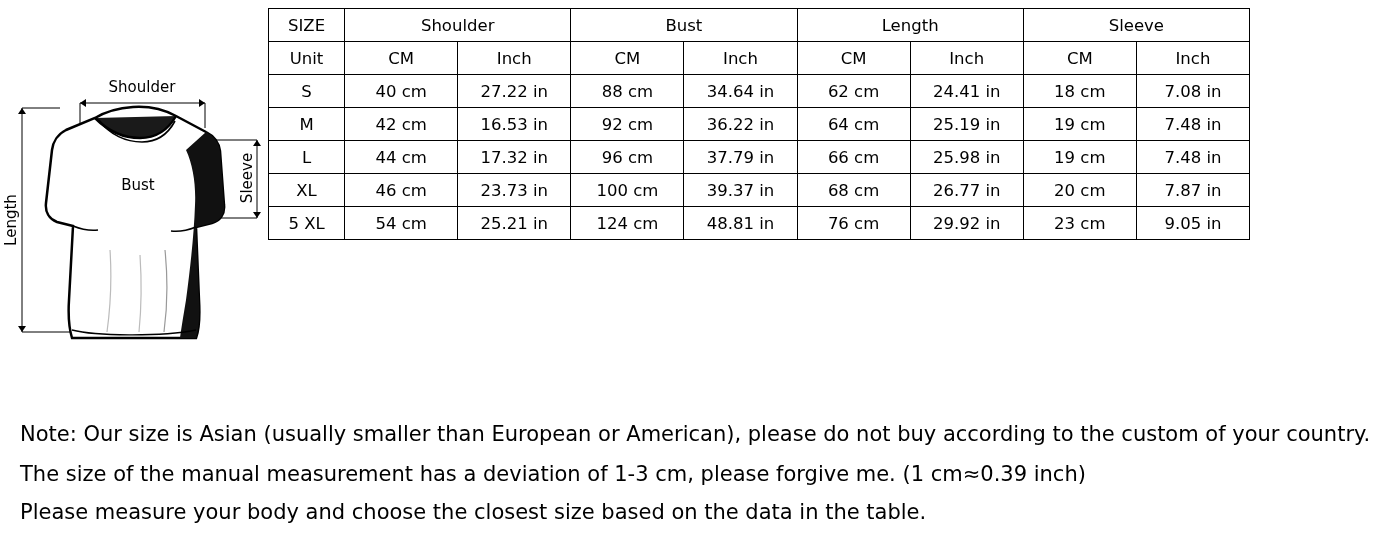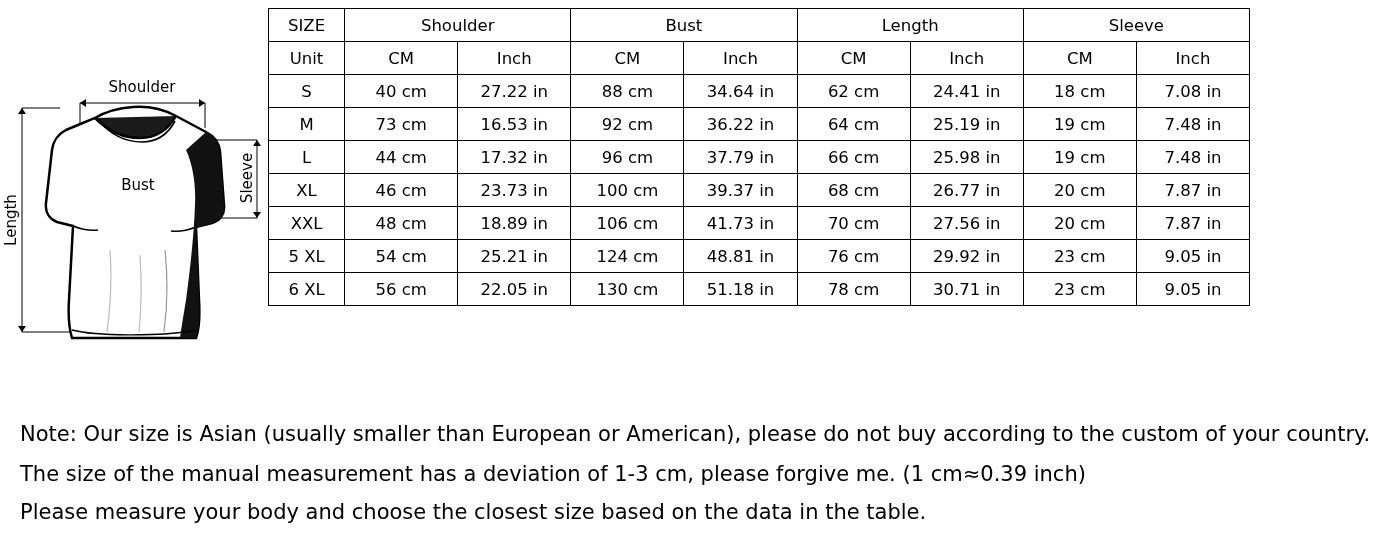--- a/index.html
+++ b/index.html
@@ -193,21 +193,21 @@
           <td>27.22 in</td>
           <td>88 cm</td>
           <td>34.64 in</td>
           <td>62 cm</td>
           <td>24.41 in</td>
           <td>18 cm</td>
           <td>7.08 in</td>
         </tr>
         <tr>
           <td>M</td>
-          <td>73 cm</td>
+          <td>42 cm</td>
           <td>16.53 in</td>
           <td>92 cm</td>
           <td>36.22 in</td>
           <td>64 cm</td>
           <td>25.19 in</td>
           <td>19 cm</td>
           <td>7.48 in</td>
         </tr>
         <tr>
           <td>L</td>
@@ -225,52 +225,30 @@
           <td>46 cm</td>
           <td>23.73 in</td>
           <td>100 cm</td>
           <td>39.37 in</td>
           <td>68 cm</td>
           <td>26.77 in</td>
           <td>20 cm</td>
           <td>7.87 in</td>
         </tr>
         <tr>
-          <td>XXL</td>
-          <td>48 cm</td>
-          <td>18.89 in</td>
-          <td>106 cm</td>
-          <td>41.73 in</td>
-          <td>70 cm</td>
-          <td>27.56 in</td>
-          <td>20 cm</td>
-          <td>7.87 in</td>
-        </tr>
-        <tr>
           <td>5 XL</td>
           <td>54 cm</td>
           <td>25.21 in</td>
           <td>124 cm</td>
           <td>48.81 in</td>
           <td>76 cm</td>
           <td>29.92 in</td>
           <td>23 cm</td>
           <td>9.05 in</td>
         </tr>
-        <tr>
-          <td>6 XL</td>
-          <td>56 cm</td>
-          <td>22.05 in</td>
-          <td>130 cm</td>
-          <td>51.18 in</td>
-          <td>78 cm</td>
-          <td>30.71 in</td>
-          <td>23 cm</td>
-          <td>9.05 in</td>
-        </tr>
       </tbody>
     </table>
   </div>
 
   <div class="notes">
     <div class="note-line l1">Note: Our size is Asian (usually smaller than European or American), please do not buy according to the custom of your country.</div>
     <div class="note-line l2">The size of the manual measurement has a deviation of 1-3 cm, please forgive me. (1 cm≈0.39 inch)</div>
     <div class="note-line l3">Please measure your body and choose the closest size based on the data in the table.</div>
   </div>
 

